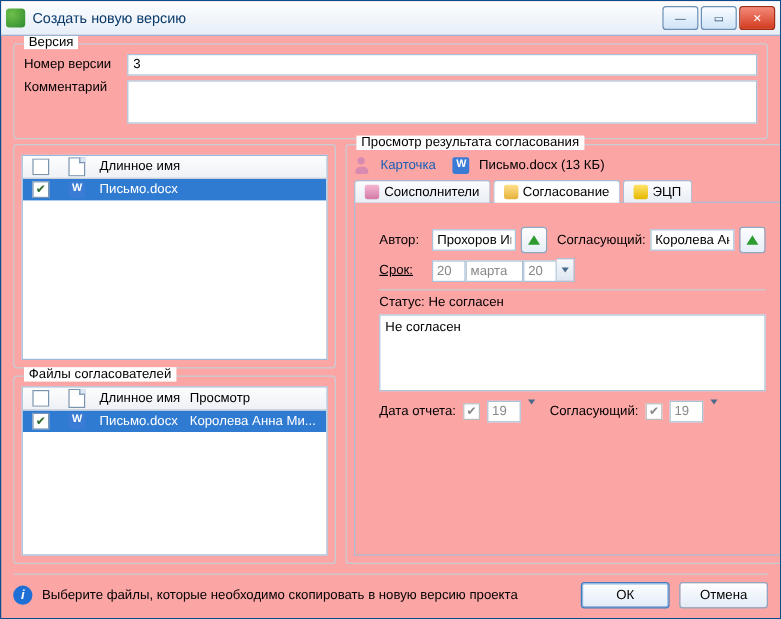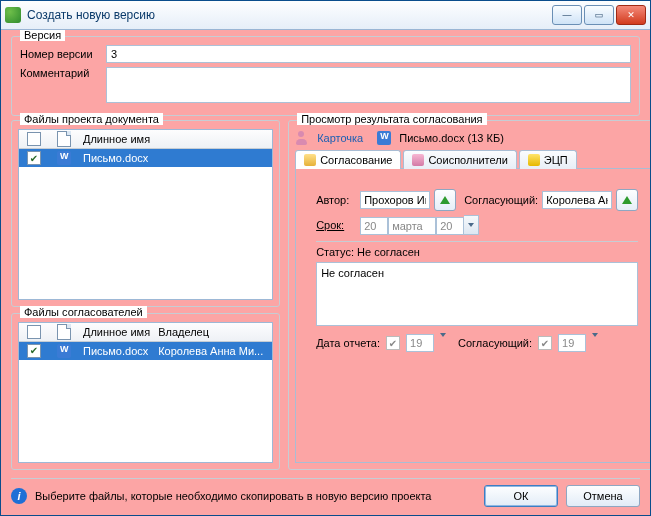--- a/index.html
+++ b/index.html
@@ -97,21 +97,20 @@
       <div class="formrow" style="align-items:flex-start">
         <label>Комментарий</label>
         <textarea class="textarea" style=""></textarea>
       </div>
     </div>
 
     <div class="mid">
       <div class="leftcol">
 
         <div class="panel" style="flex:1.2">
-          <span class="group-title">Файлы проекта документа</span>
           <div class="group-inner">
             <div class="list-header">
               <div class="col col-check">
                   <span class="chk"></span>
                 </div>
               <div class="col col-icon">
                   <span class="file-icon"></span>
                 </div>
               <div class="col col-name">Длинное имя</div>
             </div>
@@ -133,21 +132,21 @@
           <span class="group-title">Файлы согласователей</span>
           <div class="group-inner">
             <div class="list-header">
               <div class="col col-check">
                   <span class="chk"></span>
                 </div>
               <div class="col col-icon">
                   <span class="file-icon"></span>
                 </div>
               <div class="col col-name">Длинное имя</div>
-              <div class="col col-owner">Владелец</div>
+              <div class="col col-owner">Просмотр</div>
             </div>
             <div class="list-body">
               <div class="list-row sel">
                 <div class="col col-check">
                     <span class="chk">✔</span>
                   </div>
                 <div class="col col-icon">
                     <span class="word-icon"></span>
                   </div>
                 <div class="col col-name">Письмо.docx</div>
@@ -160,27 +159,27 @@
 
       <div class="panel rightcol">
         <span class="group-title">Просмотр результата согласования</span>
         <div class="viewer-header">
           <span class="person-icon"></span>
           <span class="link">Карточка</span>
           <span class="word-icon" style="margin-left:6px"></span>
           <span>Письмо.docx (13 КБ)</span>
         </div>
         <div class="tabstrip">
+          <div class="tab">
+            <span class="tabicon users"></span>
+            <span>Соисполнители</span>
+          </div>
           <div class="tab active">
             <span class="tabicon doc"></span>
             <span>Согласование</span>
-          </div>
-          <div class="tab">
-            <span class="tabicon users"></span>
-            <span>Соисполнители</span>
           </div>
           <div class="tab">
             <span class="tabicon lock"></span>
             <span>ЭЦП</span>
           </div>
         </div>
         <div class="tabbody">
           <div class="fieldrow">
             <label>Автор:</label>
             <input class="smallinput" style="width: 70px;" value="Прохоров Иг">

